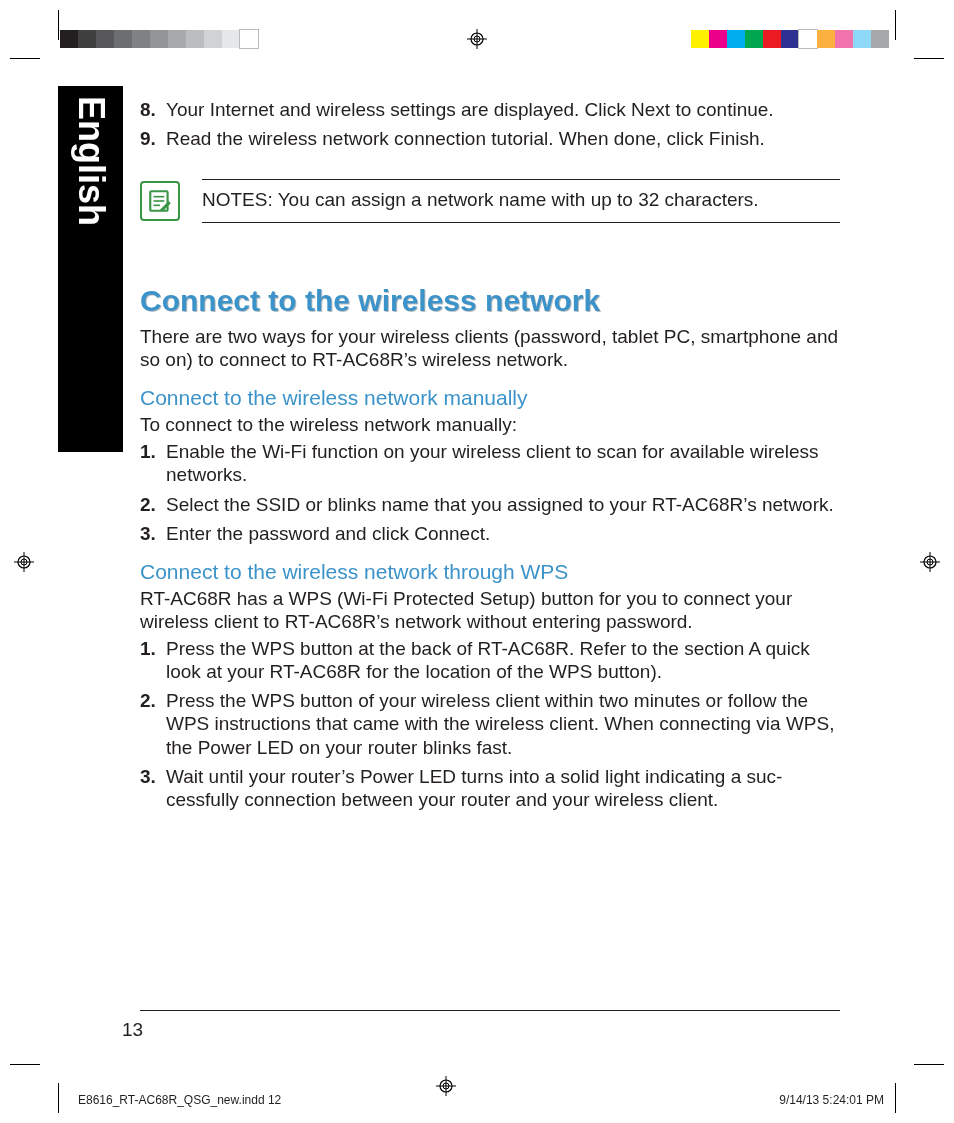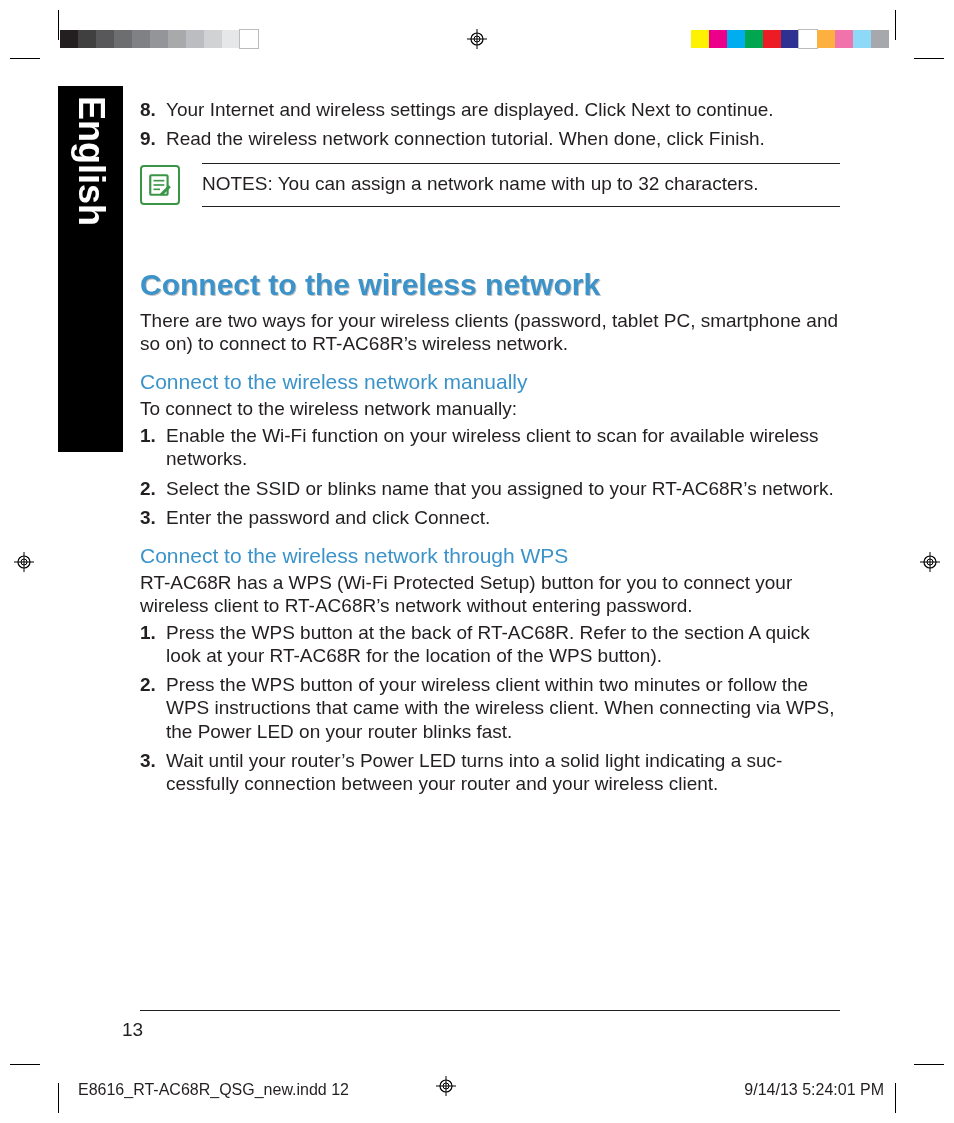--- a/index.html
+++ b/index.html
@@ -47,21 +47,21 @@
     width: 700px;
     font-size: 19px;
     line-height: 1.22;
     color: #231f20;
   }
   .ol-item { display: flex; margin-bottom: 6px; }
   .ol-num { font-weight: 700; min-width: 26px; }
   .ol-body { flex: 1; }
   .bold { font-weight: 400; }
   
-  .notes-wrap { display: flex; align-items: center; margin-top: 13px; margin-bottom: 60px; }
+  .notes-wrap { display: flex; align-items: center; margin-top: 29px; margin-bottom: 60px; }
   .notes-icon { width: 40px; height: 40px; border: 2px solid #3a9646; border-radius: 4px; display:flex; align-items:center; justify-content:center; margin-right: 22px; }
   .notes-text-wrap { flex:1; border-top: 1.5px solid #231f20; border-bottom: 1.5px solid #231f20; padding: 8px 0 10px 0; font-size: 19px; }
   .h1-blue {
     font-family: "Myriad Pro", "Segoe UI", Arial, sans-serif;
     font-weight: 800;
     font-size: 30px;
     color: #3b93c9;
     text-shadow: 1px 1px 0 rgba(0,0,0,0.25);
     margin-bottom: 6px;
     margin-top: 20px;
@@ -82,22 +82,22 @@
     height: 0;
   }
   .page-num {
     position: absolute;
     left: 122px;
     bottom: 82px;
     font-size: 19px;
   }
   .slug {
     position: absolute;
-    bottom: 24px;
-    font-size: 16px;
+    bottom: 16px;
+    font-size: 12px;
     color: #231f20;
     font-family: Arial, sans-serif;
   }
   .slug.left { left: 78px; }
   .slug.right { right: 70px; }
 </style>
 </head>
 <body>
 
 <div class="colorbar left">

